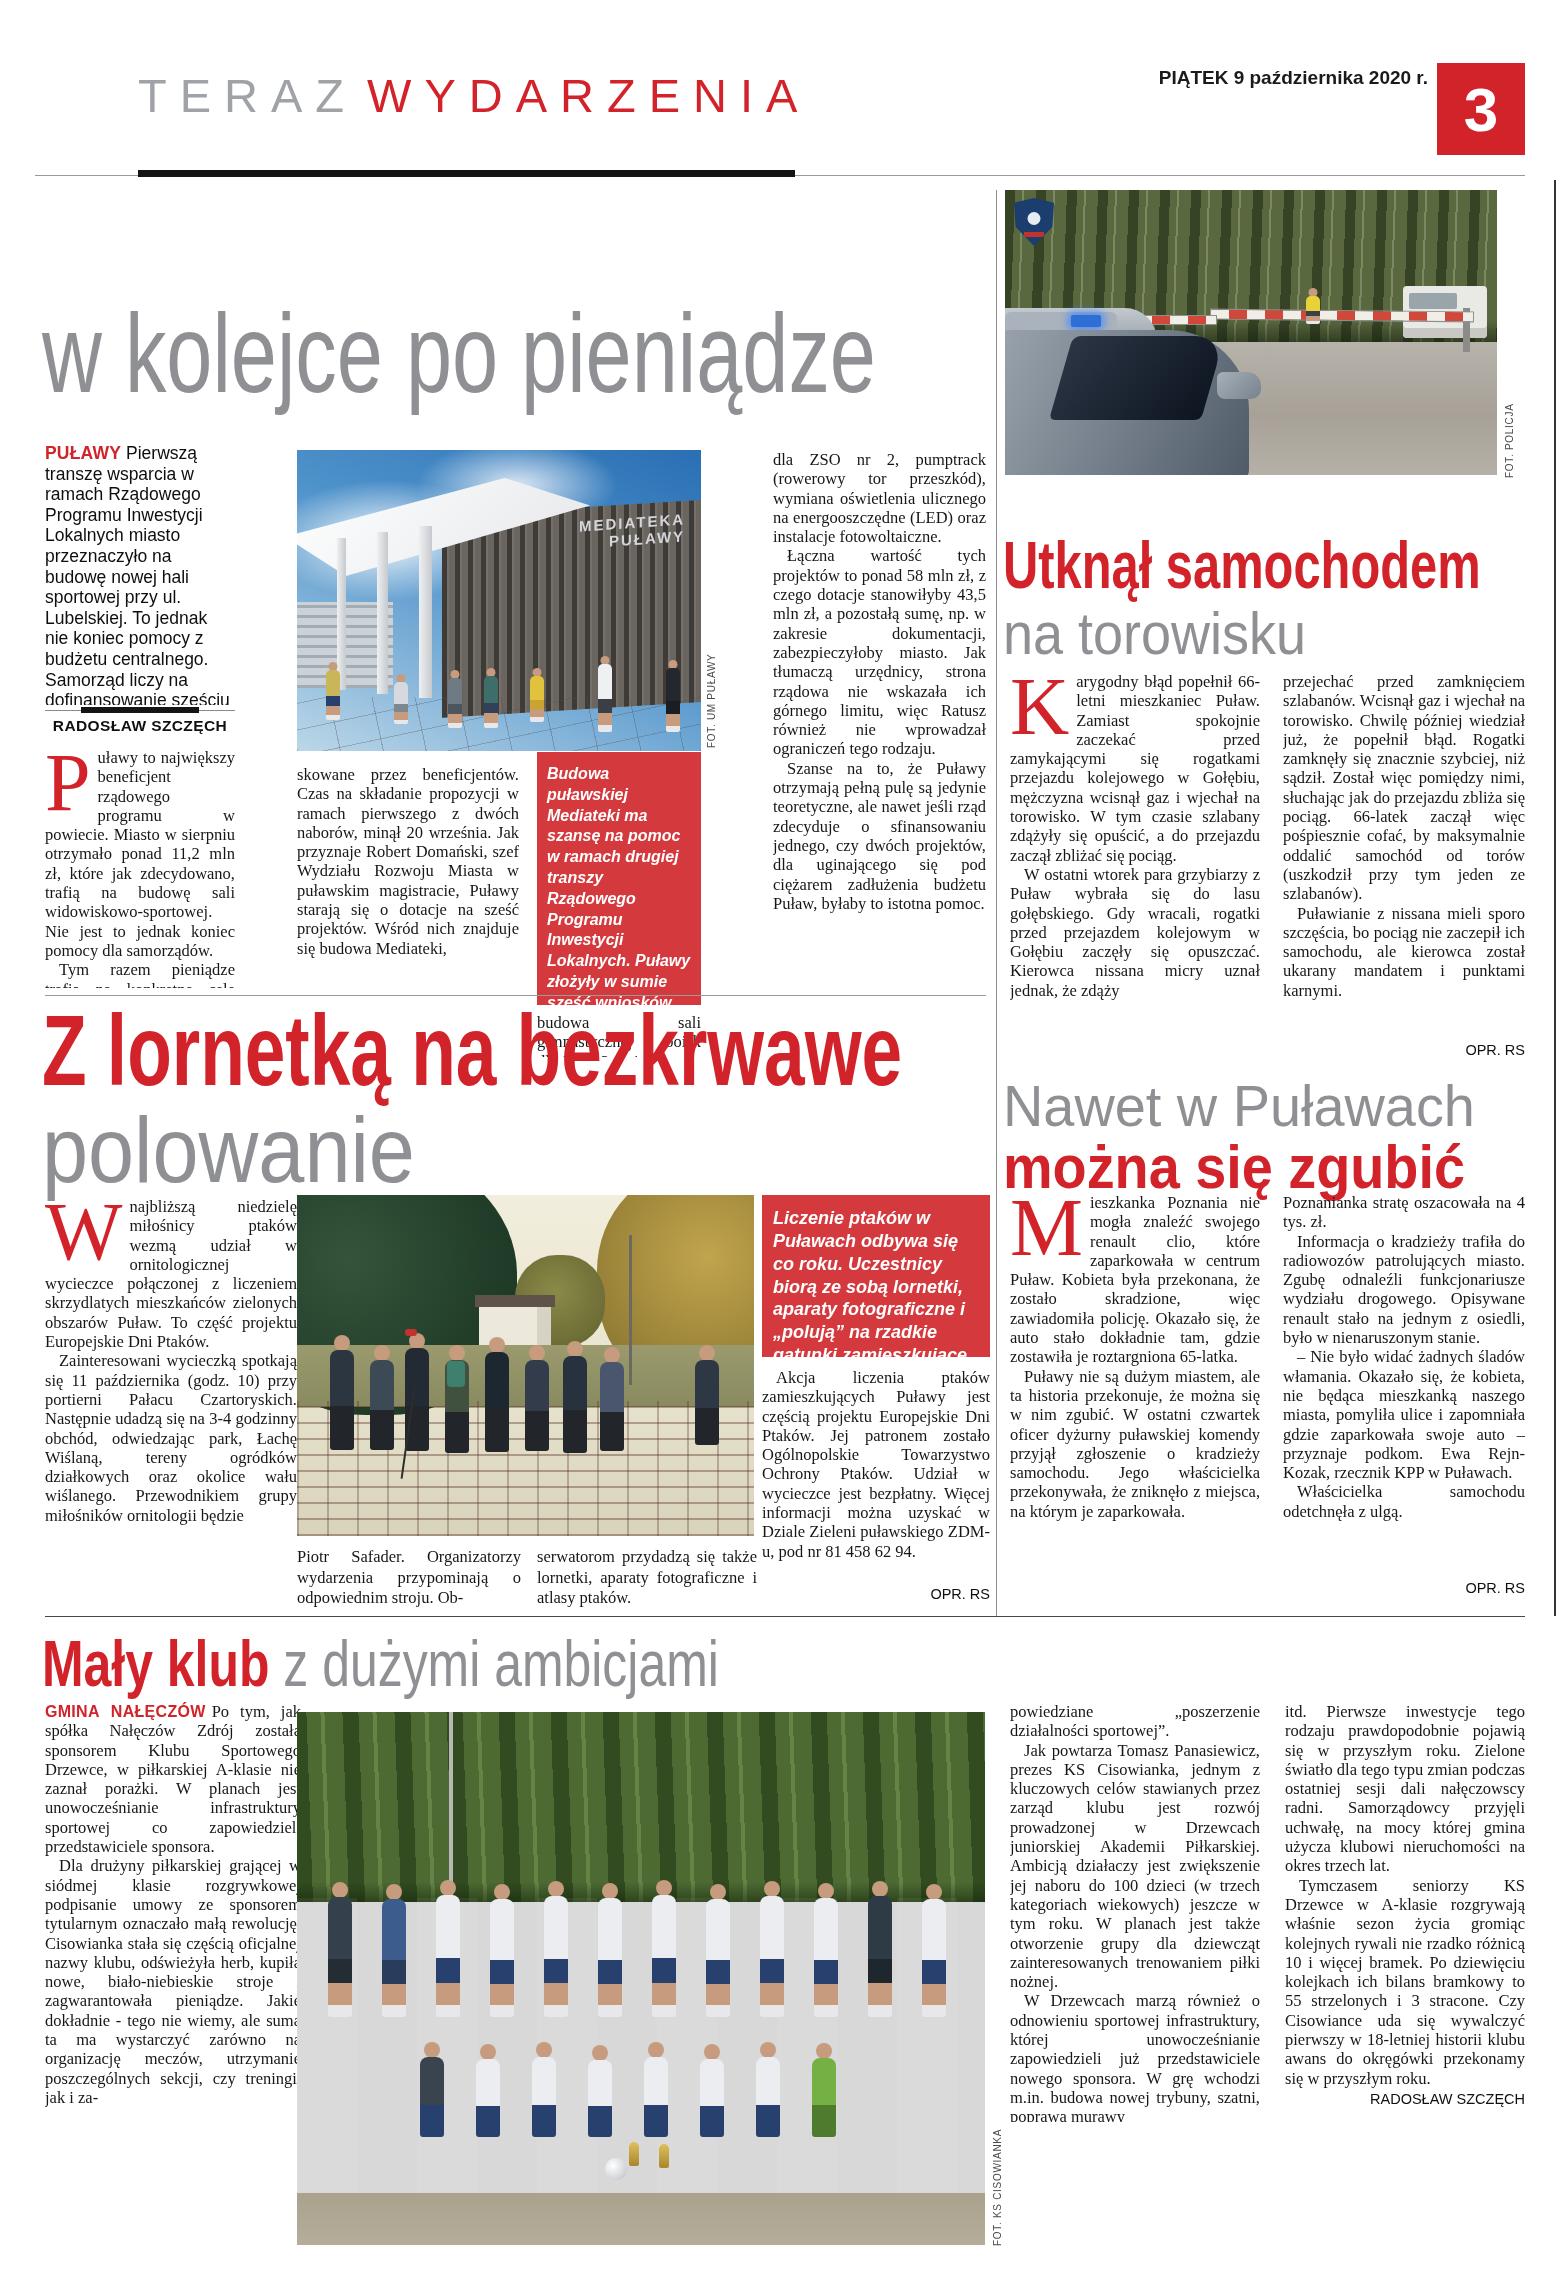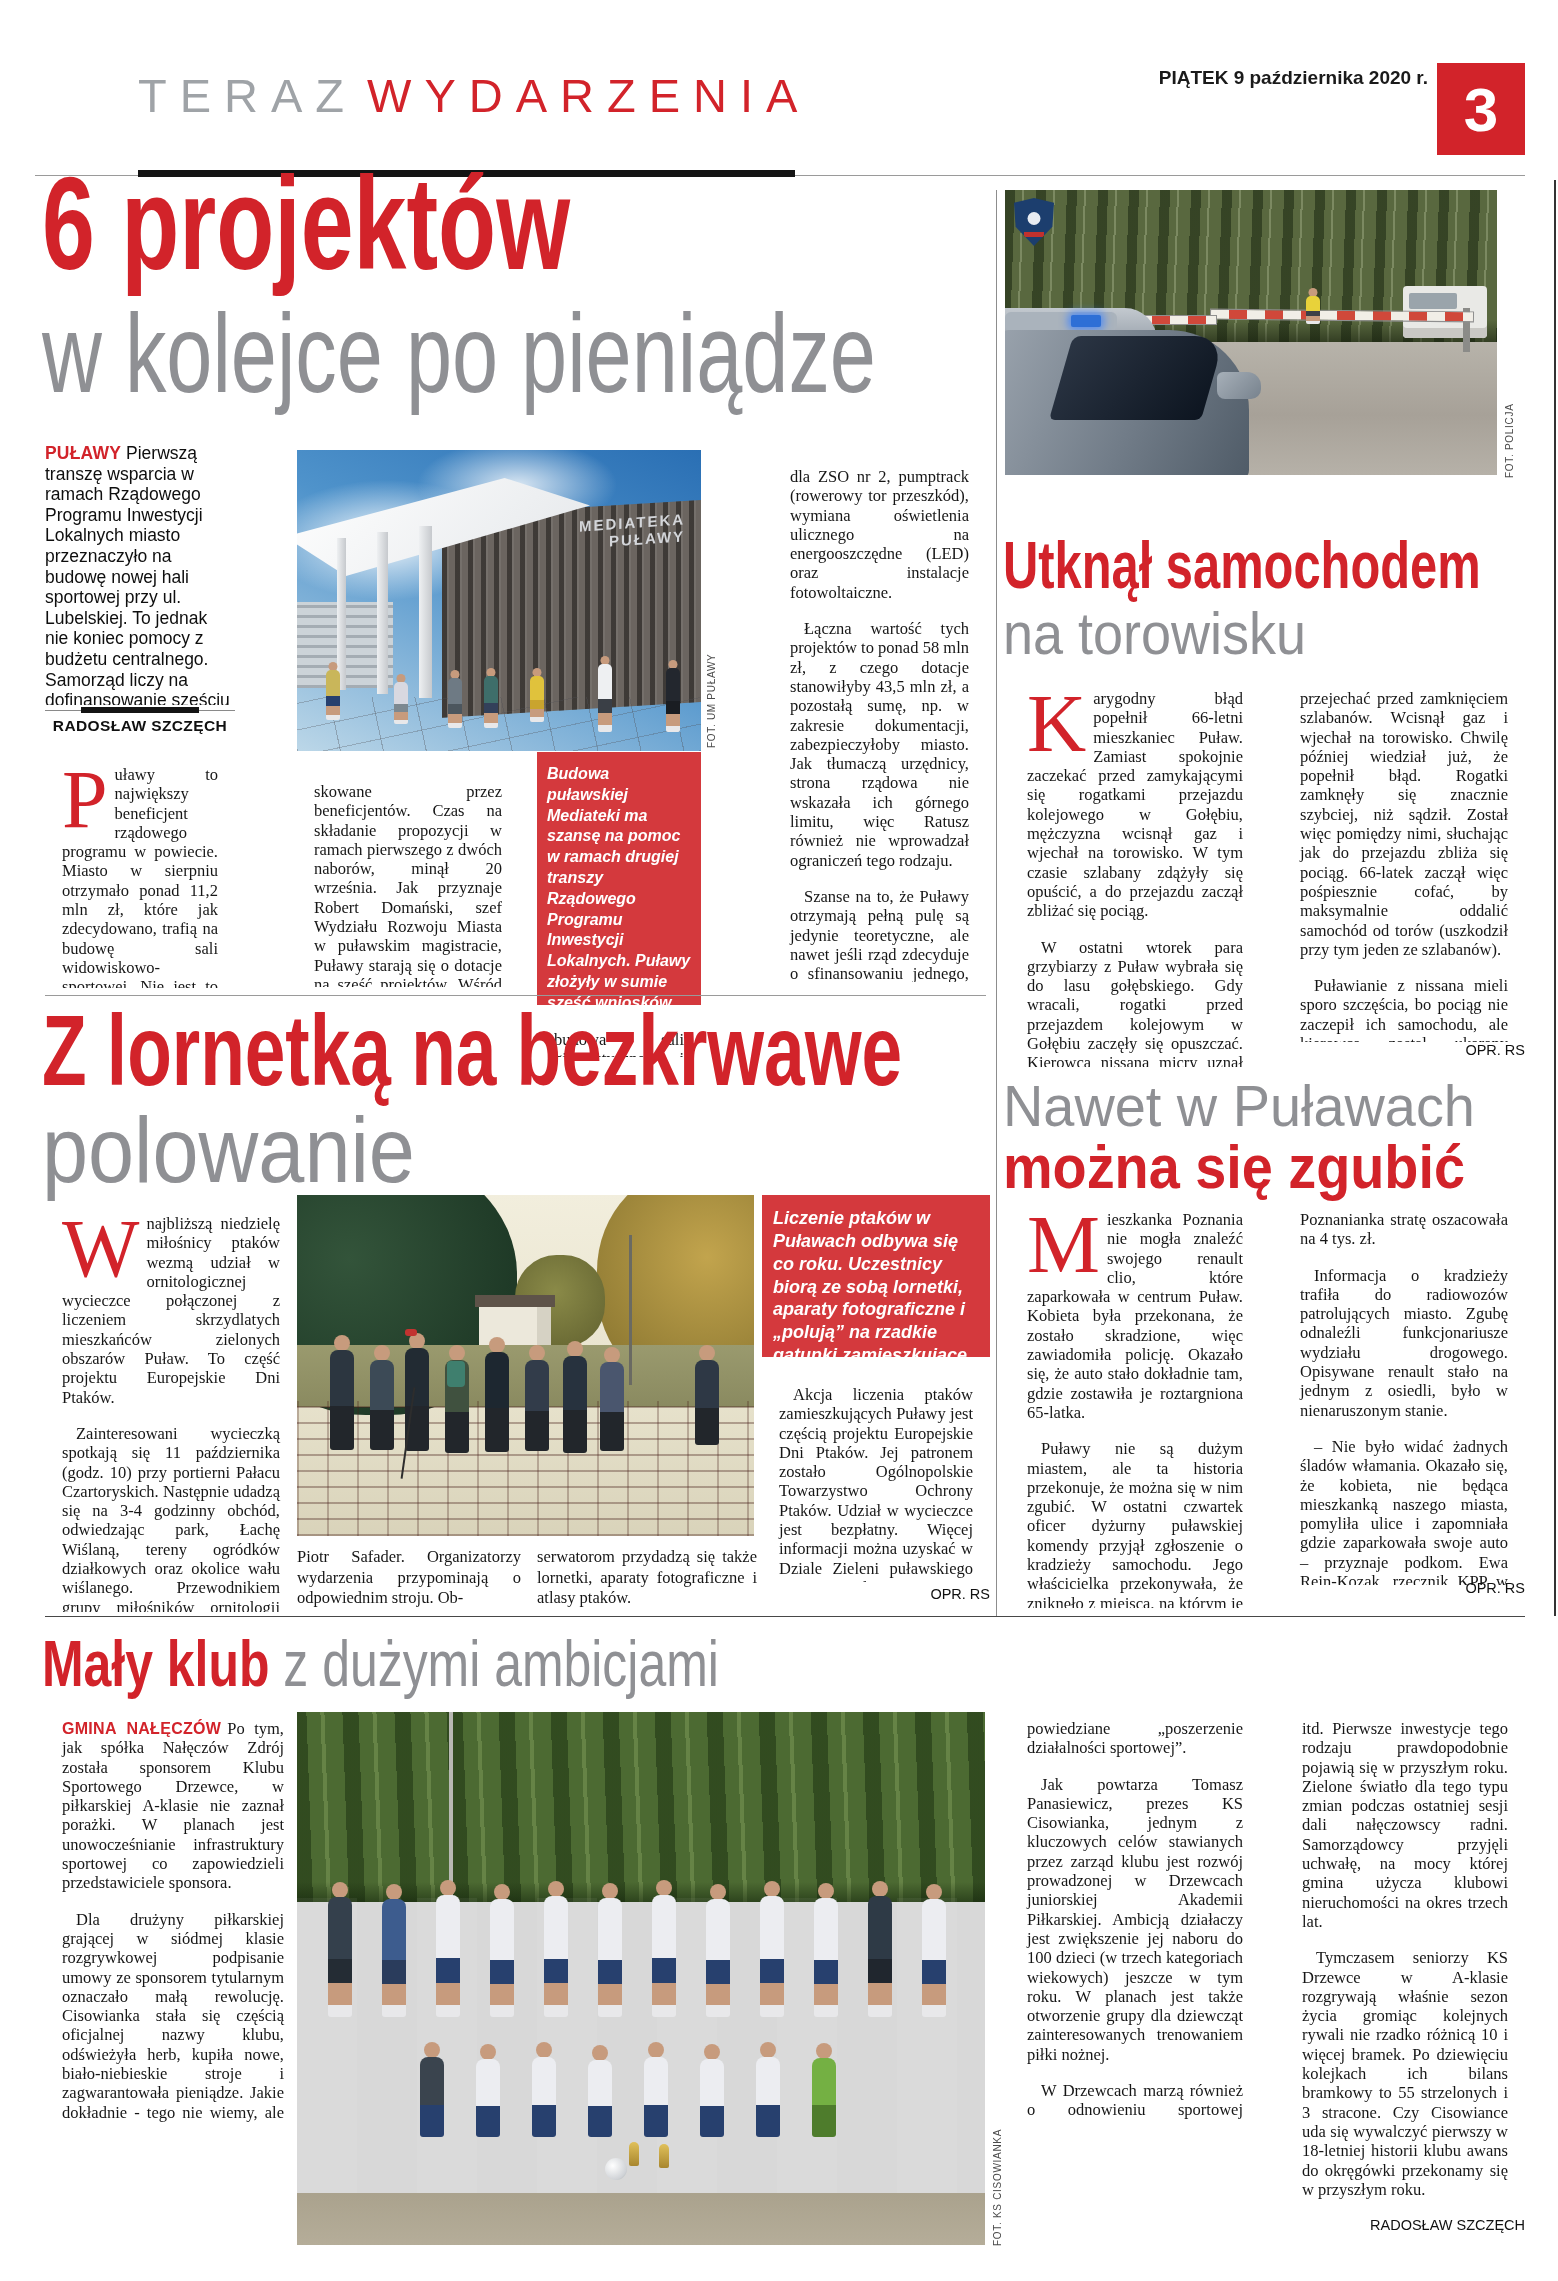--- a/index.html
+++ b/index.html
@@ -13,21 +13,21 @@
         font-family:"Liberation Serif",serif;color:var(--ink);}
   .abs{position:absolute;}
 
   
   .hl{font-family:"Liberation Sans",sans-serif;font-weight:700;line-height:1;white-space:nowrap;}
   .hl-red{color:var(--red);}
   .hl-gray{color:var(--gray-hl);font-weight:400;}
   .condense{display:inline-block;transform-origin:0 60%;}
 
   .bt{font-size:16.5px;line-height:19.3px;text-align:justify;color:var(--ink);overflow:hidden;}
-  .bt p{margin:17px;}
+  .bt p{margin:0;}
   .bt p + p{text-indent:14px;}
   .ind{text-indent:14px;}
 
   .lead{font-family:"Liberation Sans",sans-serif;font-size:17.5px;line-height:20.6px;
         color:#0e0e0e;text-align:left;overflow:hidden;}
   .lead .tag{font-weight:700;color:var(--red);margin-right:5px;letter-spacing:.2px;}
 
   .dropcap{float:left;font-family:"Liberation Serif",serif;font-weight:400;
            font-size:82px;line-height:63px;color:var(--red);margin:3px 7px 0 0;}
 
@@ -197,21 +197,20 @@
   </div>
   <div class="abs logo-block" style="left:1020px;top:66px;width:408px;">
     <div class="logo-date">PIĄTEK 9 października 2020 r.</div>
   </div>
   <div class="abs pagenum" style="left:1437px;top:63px;">3</div>
   <div class="abs rule-thin" style="left:35px;top:175px;width:1490px;"></div>
   <div class="abs rule-thick" style="left:138px;top:170px;width:657px;height:7px;"></div>
   <div class="abs scan-edge" style="left:1554px;top:180px;height:1436px;"></div>
   <div class="abs vrule" style="left:996px;top:190px;height:1426px;"></div>
 
-  <div class="abs hl hl-red" style="left:42px;top:158px;font-size:132px;"><span class="condense" style="transform:scaleX(.72);">6 projektów</span></div>
   <div class="abs hl hl-gray" style="left:42px;top:298px;font-size:112px;"><span class="condense" style="transform:scaleX(.74);">w kolejce po pieniądze</span></div>
 
   <div class="abs lead" style="left:45px;top:443px;width:190px;height:262px;">
     <p style="margin:0;"><span class="tag">PUŁAWY</span><span>Pierwszą transzę wsparcia w ramach Rządowego Programu Inwestycji Lokalnych miasto przeznaczyło na budowę nowej hali sportowej przy ul. Lubelskiej. To jednak nie koniec pomocy z budżetu centralnego. Samorząd liczy na dofinansowanie sześciu kolejnych projektów</span></p>
   </div>
 
   <div class="abs byline" style="left:45px;top:710px;width:190px;">
     <div class="thin"></div>
     <div class="bar"></div>
     <div class="name">RADOSŁAW SZCZĘCH</div>

